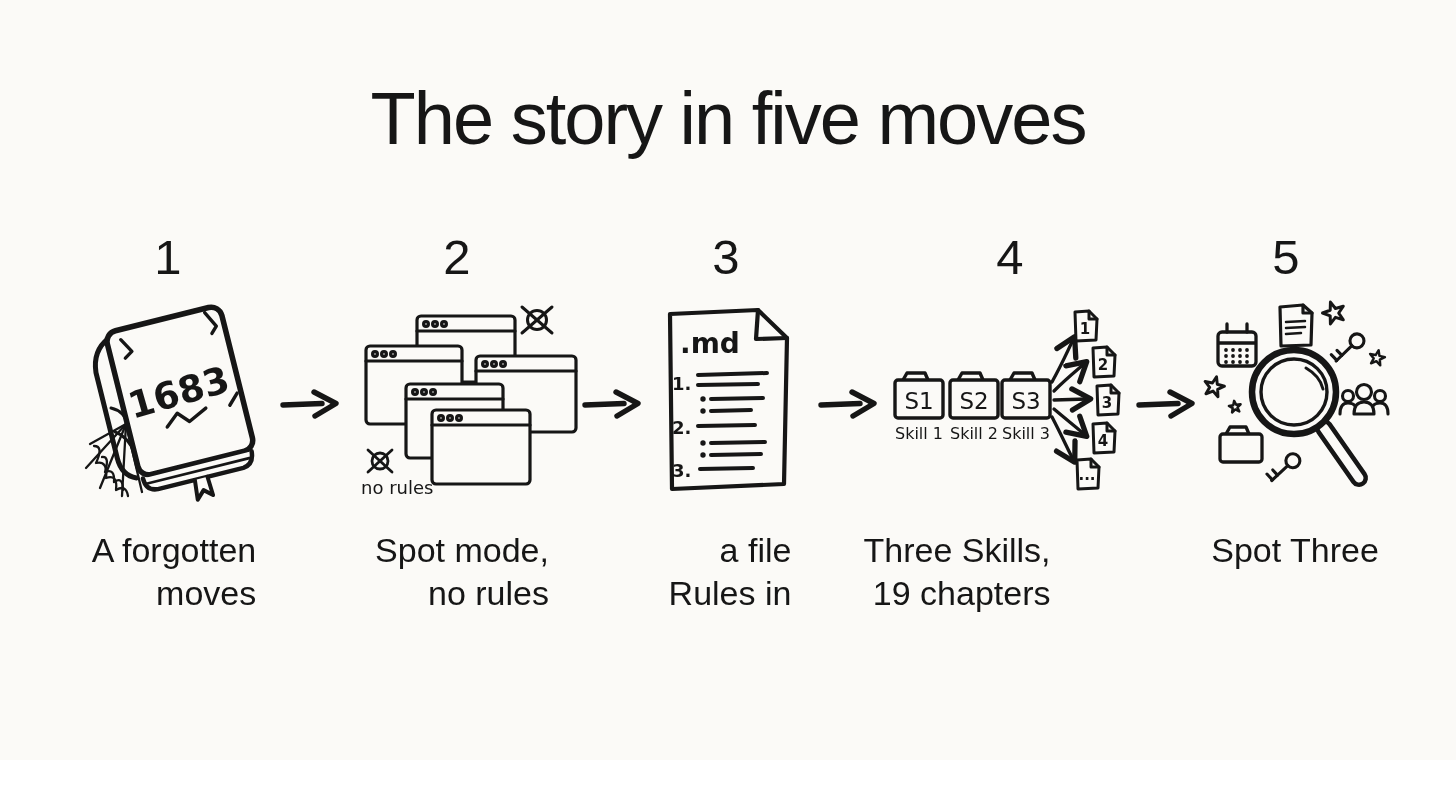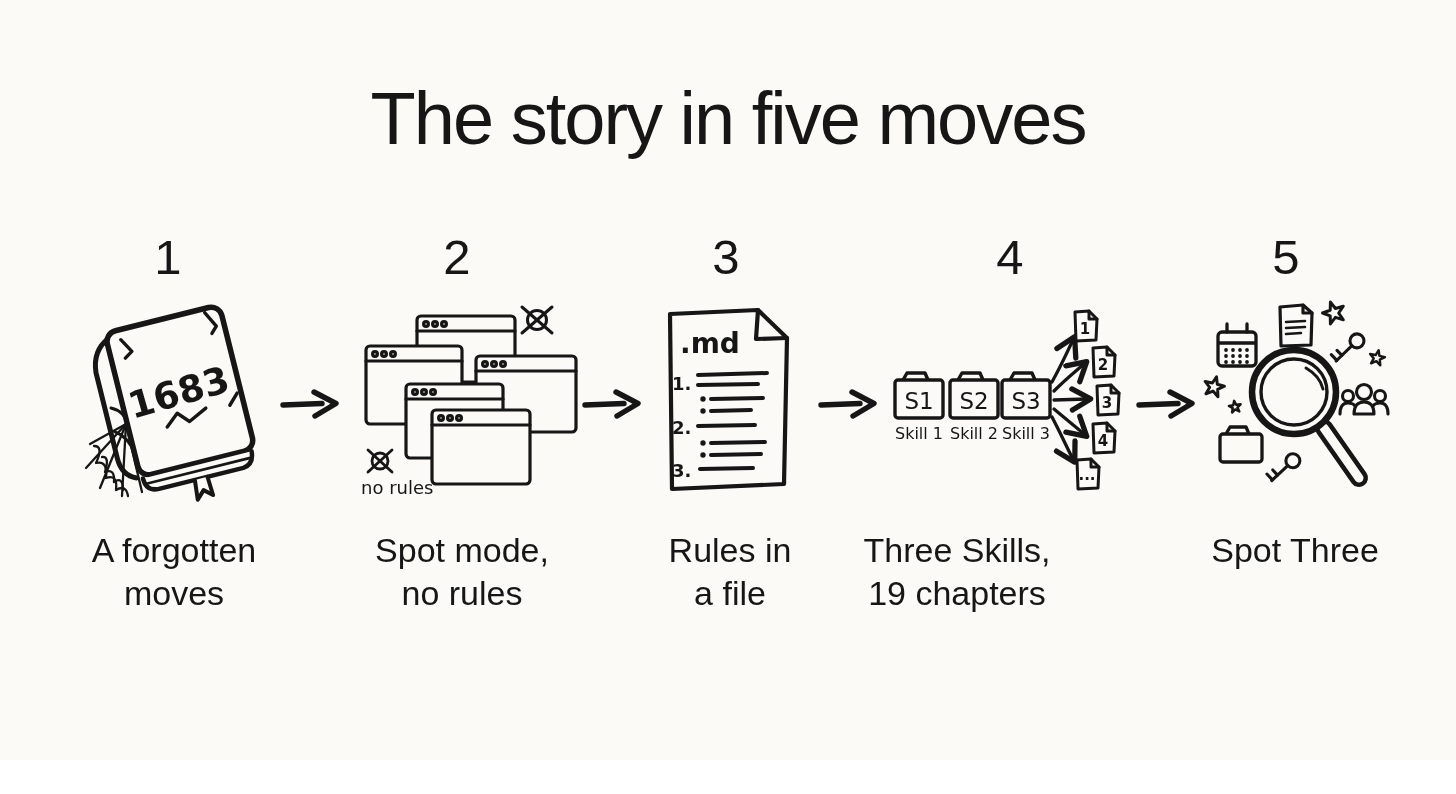--- a/index.html
+++ b/index.html
@@ -11,21 +11,21 @@
   .title{
     position:absolute;top:76px;left:0;width:100%;margin:0;
     text-align:center;font-size:74px;font-weight:500;letter-spacing:-2px;
   }
   .step-number{
     position:absolute;top:233px;transform:translateX(-50%);
     font-size:49px;font-weight:500;line-height:1;
   }
   .caption{
     position:absolute;top:529px;transform:translateX(-50%);
-    text-align:center;font-size:34px;line-height:1.25;font-weight:500;
+    text-align:right;font-size:34px;line-height:1.25;font-weight:500;
     white-space:nowrap;
   }
   .caption .line{display:block;}
   .icon{position:absolute;}
   svg text{font-family:"DejaVu Sans","Liberation Sans",sans-serif;fill:#161616;stroke:none;}
 </style>
 </head>
 <body>
 
 <div class="canvas">
@@ -315,22 +315,22 @@
 
   <div class="caption" style="left:174px">
     <span class="line">A forgotten</span>
     <span class="line">moves</span>
   </div>
   <div class="caption" style="left:462px">
     <span class="line">Spot mode,</span>
     <span class="line">no rules</span>
   </div>
   <div class="caption" style="left:730px">
+    <span class="line">a file</span>
     <span class="line">Rules in</span>
-    <span class="line">a file</span>
   </div>
   <div class="caption" style="left:957px">
     <span class="line">Three Skills,</span>
     <span class="line">19 chapters</span>
   </div>
   <div class="caption" style="left:1295px">
     <span class="line">Spot Three</span>
   </div>
 
 </div>

